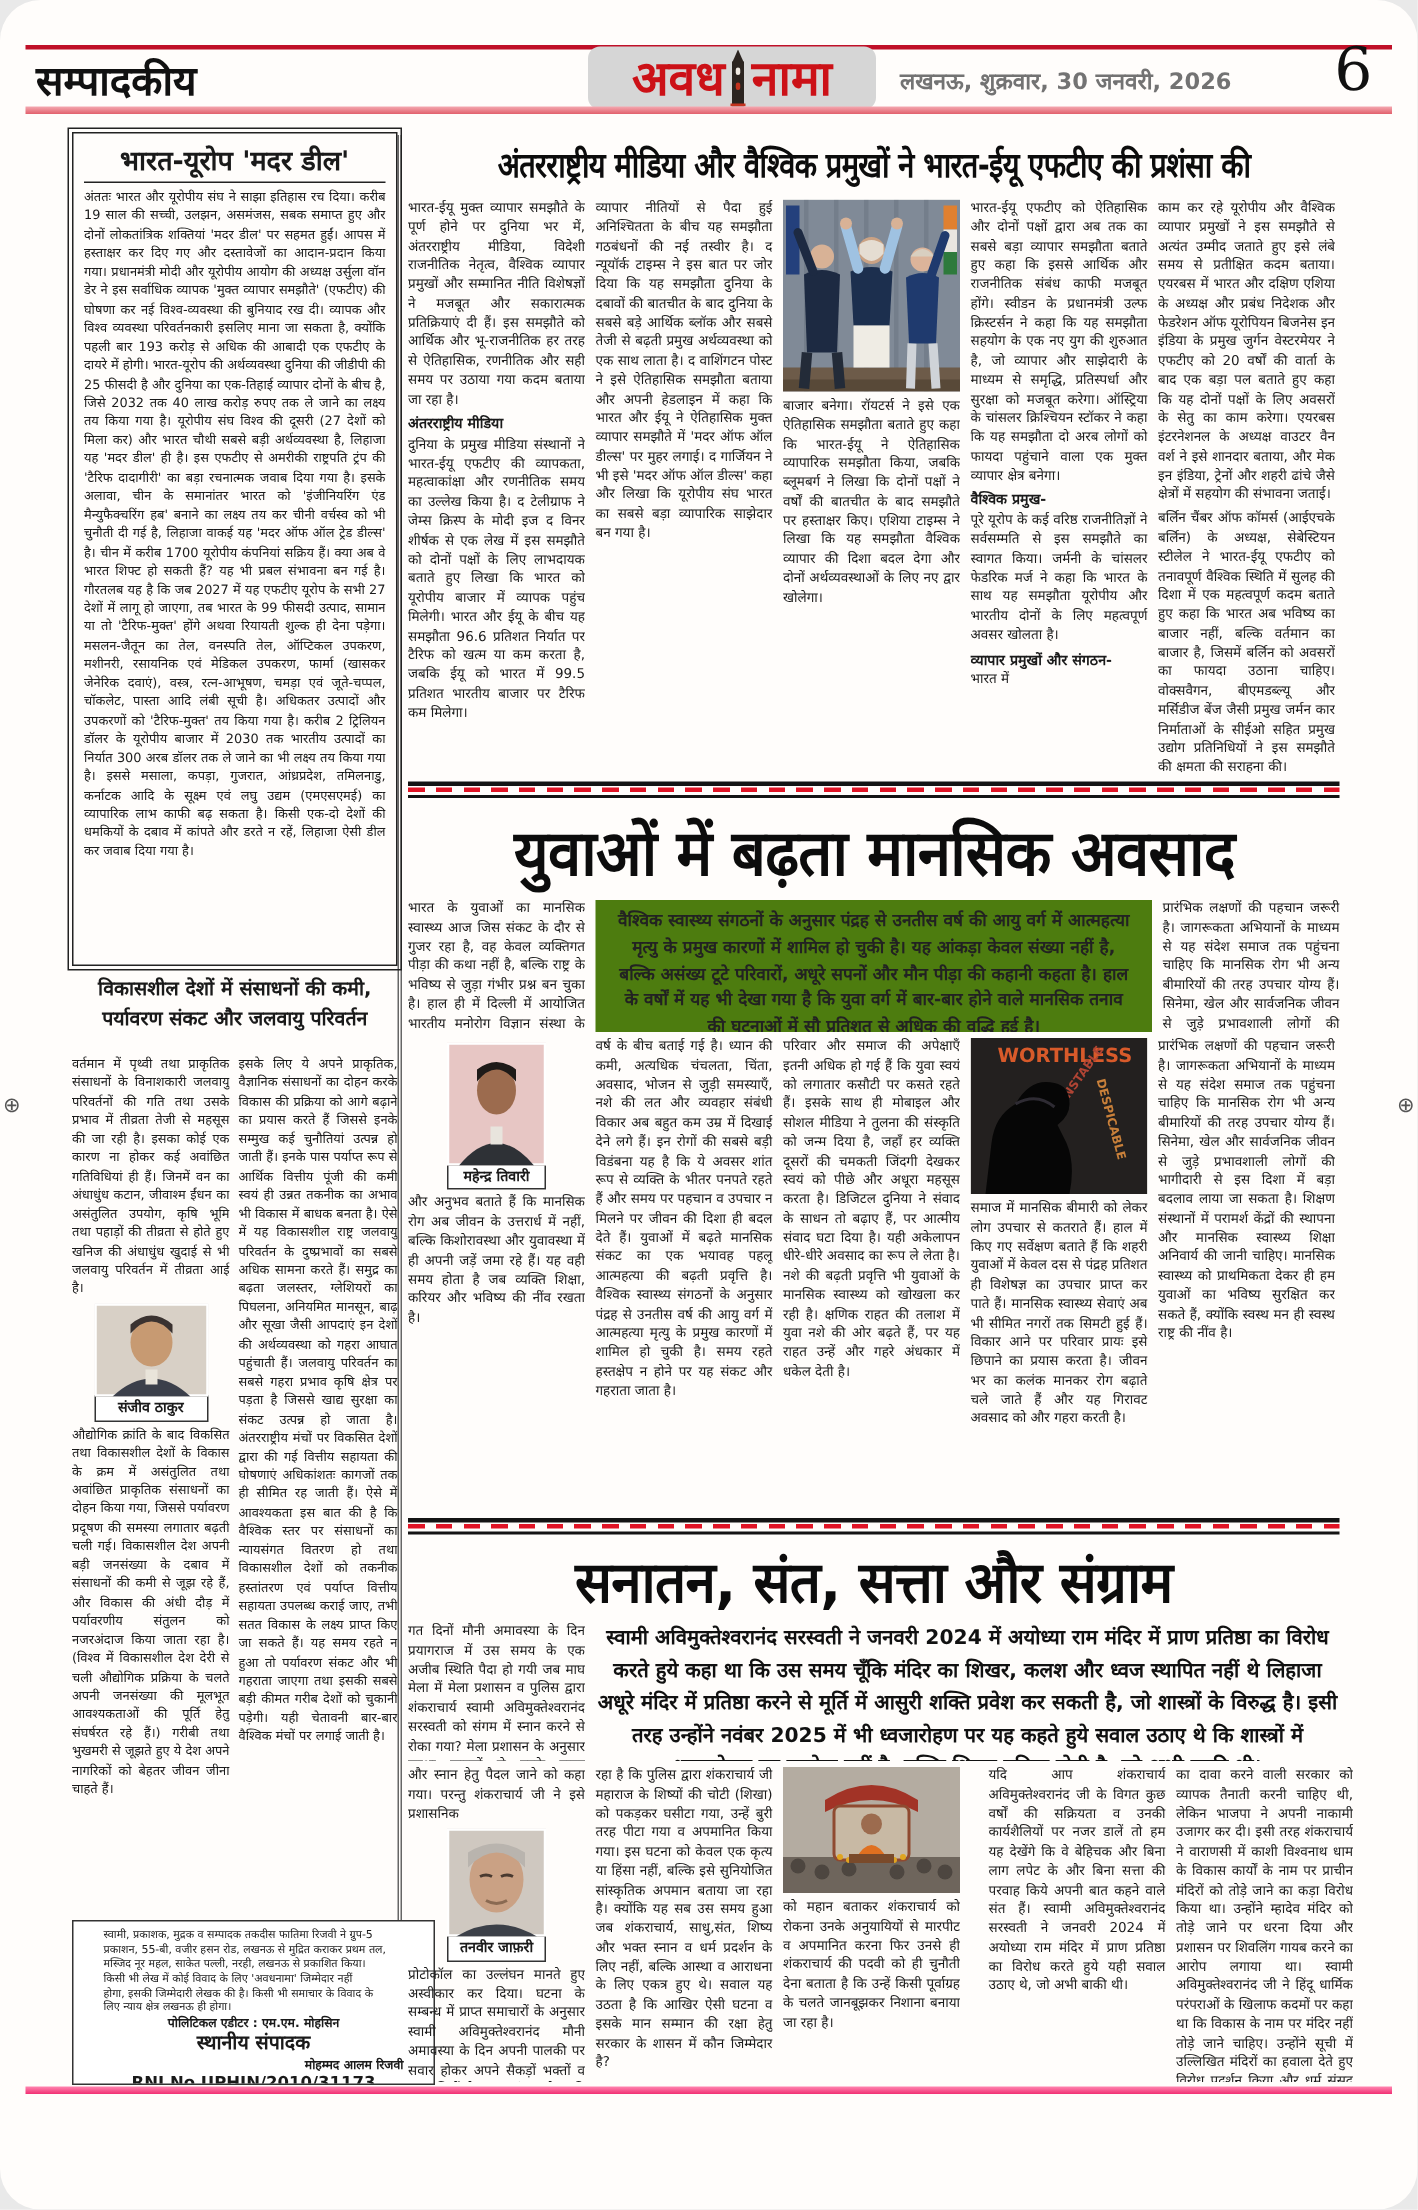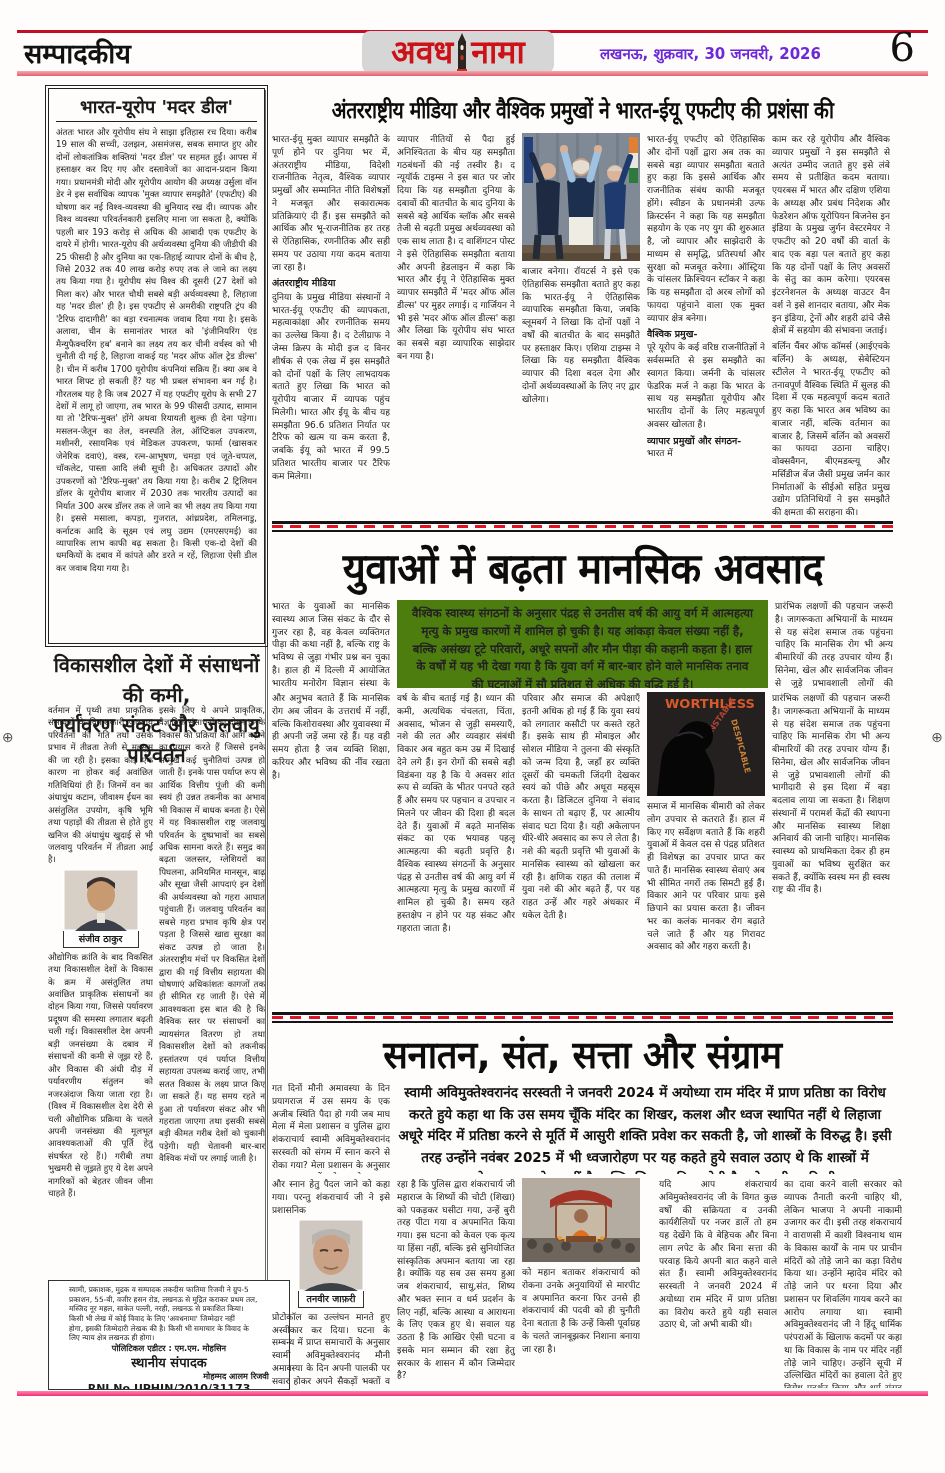--- a/index.html
+++ b/index.html
@@ -1,17 +1,17 @@
 <!DOCTYPE html>
 <html lang="hi"><head>
 <meta charset="utf-8">
 <style>
   html,body{margin:0;padding:0;background:#e9e9e9;}
   #page{position:relative;width:945px;height:1473px;background:#fffdfb;margin:0 auto;
-        font-family:"DejaVu Sans",sans-serif;color:#1a1a1a;overflow:hidden;}
+        font-family:"DejaVu Sans",sans-serif;color:#1a1a1a;overflow:hidden;border-radius:27px;}
   .abs{position:absolute;}
   .rule{position:absolute;left:17px;right:17px;}
   .bold{font-weight:bold;}
   .center{text-align:center;}
   
   .hl-wrap{display:flex;justify-content:center;align-items:center;overflow:hidden;}
   .hl{white-space:nowrap;font-weight:bold;color:#0c0c0c;letter-spacing:-.5px;}
   
   .cols{display:flex;gap:7px;}
   .col{flex:0 0 118px;width:118px;font-size:9px;line-height:1.42;text-align:justify;
@@ -36,55 +36,55 @@
 </style>
 </head>
 <body>
 
 <div id="page">
 
   <div class="rule" style="top:30px;height:2.5px;background:#c01028;"></div>
 
   <div class="abs bold" style="left:24px;top:34px;font-size:27px;color:#111;">सम्पादकीय</div>
 
-  <div class="abs" style="left:362px;top:31px;width:192px;height:42px;background:#d6d6d6;border-radius:8px;
+  <div class="abs" style="left:392px;top:31px;width:192px;height:42px;background:#d6d6d6;border-radius:8px;
        display:flex;align-items:center;justify-content:center;gap:1px;">
     <span class="bold" style="font-size:32px;color:#cc1117;line-height:1;">अवध</span>
     <span>
       <svg width="16" height="38" viewBox="0 0 16 38">
         <rect x="4" y="8" width="8" height="30" fill="#2b2420"></rect>
         <path d="M8 0 L12 9 L4 9 Z" fill="#2b2420"></path>
         <rect x="6.5" y="12" width="3" height="5" rx="1.5" fill="#efe9e2"></rect>
         <rect x="6.5" y="22" width="3" height="5" rx="1.5" fill="#c4331f"></rect>
         <rect x="3" y="36" width="10" height="2" fill="#c4331f"></rect>
       </svg>
     </span>
     <span class="bold" style="font-size:32px;color:#cc1117;line-height:1;">नामा</span>
   </div>
 
-  <div class="abs bold" style="right:124px;top:43px;font-size:15px;color:#6d28d9;">लखनऊ, शुक्रवार, 30 जनवरी, 2026</div>
+  <div class="abs bold" style="right:124px;top:43px;font-size:15px;color:#737373;">लखनऊ, शुक्रवार, 30 जनवरी, 2026</div>
 
   <div class="abs" style="right:30px;top:24px;font-size:40px;font-family:'DejaVu Serif',serif;color:#111;">6</div>
 
   <div class="rule" style="top:71px;height:5px;background:linear-gradient(180deg,#f4a9b1,#e2606c);"></div>
 
   <div class="abs" style="left:2px;top:729px;font-size:14px;color:#555;">⊕</div>
   <div class="abs" style="right:2px;top:729px;font-size:14px;color:#555;">⊕</div>
 
   <div class="abs" style="left:265px;top:90px;height:1298px;width:0;border-left:3px double #666;"></div>
 
   <div class="abs" style="left:48px;top:84px;width:217px;height:1306px;">
 
     <div class="abs" style="left:0;top:4px;width:201px;height:544px;border:1px solid #222;outline:1px solid #222;
          outline-offset:2px;padding:5px 7px;">
       <div class="bold center" style="font-size:18px;border-bottom:1px solid #222;padding-bottom:3px;margin-bottom:4px;">भारत-यूरोप 'मदर डील'</div>
       <div class="railtxt" style="height:482px;">अंततः भारत और यूरोपीय संघ ने साझा इतिहास रच दिया। करीब 19 साल की सच्ची, उलझन, असमंजस, सबक समाप्त हुए और दोनों लोकतांत्रिक शक्तियां 'मदर डील' पर सहमत हुईं। आपस में हस्ताक्षर कर दिए गए और दस्तावेजों का आदान-प्रदान किया गया। प्रधानमंत्री मोदी और यूरोपीय आयोग की अध्यक्ष उर्सुला वॉन डेर ने इस सर्वाधिक व्यापक 'मुक्त व्यापार समझौते' (एफटीए) की घोषणा कर नई विश्व-व्यवस्था की बुनियाद रख दी। व्यापक और विश्व व्यवस्था परिवर्तनकारी इसलिए माना जा सकता है, क्योंकि पहली बार 193 करोड़ से अधिक की आबादी एक एफटीए के दायरे में होगी। भारत-यूरोप की अर्थव्यवस्था दुनिया की जीडीपी की 25 फीसदी है और दुनिया का एक-तिहाई व्यापार दोनों के बीच है, जिसे 2032 तक 40 लाख करोड़ रुपए तक ले जाने का लक्ष्य तय किया गया है। यूरोपीय संघ विश्व की दूसरी (27 देशों को मिला कर) और भारत चौथी सबसे बड़ी अर्थव्यवस्था है, लिहाजा यह 'मदर डील' ही है। इस एफटीए से अमरीकी राष्ट्रपति ट्रंप की 'टैरिफ दादागीरी' का बड़ा रचनात्मक जवाब दिया गया है। इसके अलावा, चीन के समानांतर भारत को 'इंजीनियरिंग एंड मैन्युफैक्चरिंग हब' बनाने का लक्ष्य तय कर चीनी वर्चस्व को भी चुनौती दी गई है, लिहाजा वाकई यह 'मदर ऑफ ऑल ट्रेड डील्स' है। चीन में करीब 1700 यूरोपीय कंपनियां सक्रिय हैं। क्या अब वे भारत शिफ्ट हो सकती हैं? यह भी प्रबल संभावना बन गई है। गौरतलब यह है कि जब 2027 में यह एफटीए यूरोप के सभी 27 देशों में लागू हो जाएगा, तब भारत के 99 फीसदी उत्पाद, सामान या तो 'टैरिफ-मुक्त' होंगे अथवा रियायती शुल्क ही देना पड़ेगा। मसलन-जैतून का तेल, वनस्पति तेल, ऑप्टिकल उपकरण, मशीनरी, रसायनिक एवं मेडिकल उपकरण, फार्मा (खासकर जेनेरिक दवाएं), वस्त्र, रत्न-आभूषण, चमड़ा एवं जूते-चप्पल, चॉकलेट, पास्ता आदि लंबी सूची है। अधिकतर उत्पादों और उपकरणों को 'टैरिफ-मुक्त' तय किया गया है। करीब 2 ट्रिलियन डॉलर के यूरोपीय बाजार में 2030 तक भारतीय उत्पादों का निर्यात 300 अरब डॉलर तक ले जाने का भी लक्ष्य तय किया गया है। इससे मसाला, कपड़ा, गुजरात, आंध्रप्रदेश, तमिलनाडु, कर्नाटक आदि के सूक्ष्म एवं लघु उद्यम (एमएसएमई) का व्यापारिक लाभ काफी बढ़ सकता है। किसी एक-दो देशों की धमकियों के दबाव में कांपते और डरते न रहें, लिहाजा ऐसी डील कर जवाब दिया गया है।</div>
     </div>
 
-    <div class="abs bold center" style="left:0;top:566px;width:217px;font-size:20px;line-height:1.5;">
+    <div class="abs bold center" style="left:0;top:566px;width:217px;font-size:13px;line-height:1.5;">
       <div>विकासशील देशों में संसाधनों की कमी,</div>
       <div>पर्यावरण संकट और जलवायु परिवर्तन</div>
     </div>
 
     <div class="abs" style="left:0;top:620px;width:217px;height:570px;display:flex;gap:6px;">
       <div class="railtxt" style="width:105px;overflow:hidden;">
         <p style="margin:0 0 3px 0;">वर्तमान में पृथ्वी तथा प्राकृतिक संसाधनों के विनाशकारी जलवायु परिवर्तनों की गति तथा उसके प्रभाव में तीव्रता तेजी से महसूस की जा रही है। इसका कोई एक कारण ना होकर कई अवांछित गतिविधियां ही हैं। जिनमें वन का अंधाधुंध कटान, जीवाश्म ईंधन का असंतुलित उपयोग, कृषि भूमि तथा पहाड़ों की तीव्रता से होते हुए खनिज की अंधाधुंध खुदाई से भी जलवायु परिवर्तन में तीव्रता आई है।</p>
         <div class="inset" style="width:76px;">
           <svg width="76" height="62" viewBox="0 0 76 62">
             <rect width="76" height="62" fill="#d8d0c6"></rect>
@@ -192,20 +192,31 @@
   </div>
 
   <div class="abs" style="left:272px;top:600px;width:621px;height:88px;display:flex;gap:7px;">
     <div class="col" style="height:88px;">भारत के युवाओं का मानसिक स्वास्थ्य आज जिस संकट के दौर से गुजर रहा है, वह केवल व्यक्तिगत पीड़ा की कथा नहीं है, बल्कि राष्ट्र के भविष्य से जुड़ा गंभीर प्रश्न बन चुका है। हाल ही में दिल्ली में आयोजित भारतीय मनोरोग विज्ञान संस्था के 77 वें राष्ट्रीय सम्मेलन ने इस सच्चाई</div>
     <div class="leadbox" style="flex:1;font-size:11.5px;line-height:1.55;height:78px;">वैश्विक स्वास्थ्य संगठनों के अनुसार पंद्रह से उनतीस वर्ष की आयु वर्ग में आत्महत्या मृत्यु के प्रमुख कारणों में शामिल हो चुकी है। यह आंकड़ा केवल संख्या नहीं है, बल्कि असंख्य टूटे परिवारों, अधूरे सपनों और मौन पीड़ा की कहानी कहता है। हाल के वर्षों में यह भी देखा गया है कि युवा वर्ग में बार-बार होने वाले मानसिक तनाव की घटनाओं में सौ प्रतिशत से अधिक की वृद्धि हुई है।</div>
     <div class="col" style="height:88px;">प्रारंभिक लक्षणों की पहचान जरूरी है। जागरूकता अभियानों के माध्यम से यह संदेश समाज तक पहुंचना चाहिए कि मानसिक रोग भी अन्य बीमारियों की तरह उपचार योग्य हैं। सिनेमा, खेल और सार्वजनिक जीवन से जुड़े प्रभावशाली लोगों की भागीदारी से इस दिशा में बड़ा बदलाव लाया जा सकता है। शिक्षण संस्थानों में परामर्श केंद्रों की स्थापना और मानसिक स्वास्थ्य शिक्षा अनिवार्य की जानी चाहिए। मानसिक स्वास्थ्य को प्राथमिकता देकर ही हम युवाओं का भविष्य सुरक्षित कर सकते हैं, क्योंकि स्वस्थ मन ही स्वस्थ राष्ट्र की नींव है।</div>
   </div>
 
   <div class="abs cols" style="left:272px;top:692px;width:621px;height:316px;">
     <div class="col" style="height:316px;">
+      <div class="inset" style="width:66px;">
+        <svg width="66" height="82" viewBox="0 0 66 82">
+          <rect width="66" height="82" fill="#e7c6c4"></rect>
+          <rect width="66" height="82" fill="none" stroke="#fff" stroke-width="3"></rect>
+          <ellipse cx="33" cy="32" rx="13" ry="16" fill="#9c6b4e"></ellipse>
+          <path d="M20 26 Q33 10 46 26 L46 18 Q33 8 20 18 Z" fill="#1e1a18"></path>
+          <path d="M8 82 Q33 52 58 82 Z" fill="#2e3136"></path>
+          <rect x="29" y="56" width="8" height="12" fill="#e8e4dd"></rect>
+        </svg>
+        <div class="cap">महेन्द्र तिवारी</div>
+      </div>
       <p>और अनुभव बताते हैं कि मानसिक रोग अब जीवन के उत्तरार्ध में नहीं, बल्कि किशोरावस्था और युवावस्था में ही अपनी जड़ें जमा रहे हैं। यह वही समय होता है जब व्यक्ति शिक्षा, करियर और भविष्य की नींव रखता है।</p>
     </div>
     <div class="col" style="height:316px;">वर्ष के बीच बताई गई है। ध्यान की कमी, अत्यधिक चंचलता, चिंता, अवसाद, भोजन से जुड़ी समस्याएँ, नशे की लत और व्यवहार संबंधी विकार अब बहुत कम उम्र में दिखाई देने लगे हैं। इन रोगों की सबसे बड़ी विडंबना यह है कि ये अवसर शांत रूप से व्यक्ति के भीतर पनपते रहते हैं और समय पर पहचान व उपचार न मिलने पर जीवन की दिशा ही बदल देते हैं। युवाओं में बढ़ते मानसिक संकट का एक भयावह पहलू आत्महत्या की बढ़ती प्रवृत्ति है। वैश्विक स्वास्थ्य संगठनों के अनुसार पंद्रह से उनतीस वर्ष की आयु वर्ग में आत्महत्या मृत्यु के प्रमुख कारणों में शामिल हो चुकी है। समय रहते हस्तक्षेप न होने पर यह संकट और गहराता जाता है।</div>
     <div class="col" style="height:316px;">परिवार और समाज की अपेक्षाएँ इतनी अधिक हो गई हैं कि युवा स्वयं को लगातार कसौटी पर कसते रहते हैं। इसके साथ ही मोबाइल और सोशल मीडिया ने तुलना की संस्कृति को जन्म दिया है, जहाँ हर व्यक्ति दूसरों की चमकती जिंदगी देखकर स्वयं को पीछे और अधूरा महसूस करता है। डिजिटल दुनिया ने संवाद के साधन तो बढ़ाए हैं, पर आत्मीय संवाद घटा दिया है। यही अकेलापन धीरे-धीरे अवसाद का रूप ले लेता है। नशे की बढ़ती प्रवृत्ति भी युवाओं के मानसिक स्वास्थ्य को खोखला कर रही है। क्षणिक राहत की तलाश में युवा नशे की ओर बढ़ते हैं, पर यह राहत उन्हें और गहरे अंधकार में धकेल देती है।</div>
     <div class="col" style="height:316px;">
       <div style="margin-bottom:4px;">
         <svg width="118" height="104" viewBox="0 0 118 104">
           <rect width="118" height="104" fill="#23201f"></rect>
           <text x="18" y="16" font-size="13" font-weight="bold" fill="#d85a2a" font-family="DejaVu Sans, sans-serif">WORTHLESS</text>
           <text x="62" y="46" font-size="8" font-weight="bold" fill="#b04434" transform="rotate(-55 62 46)" font-family="DejaVu Sans, sans-serif">UNSTABLE</text>

